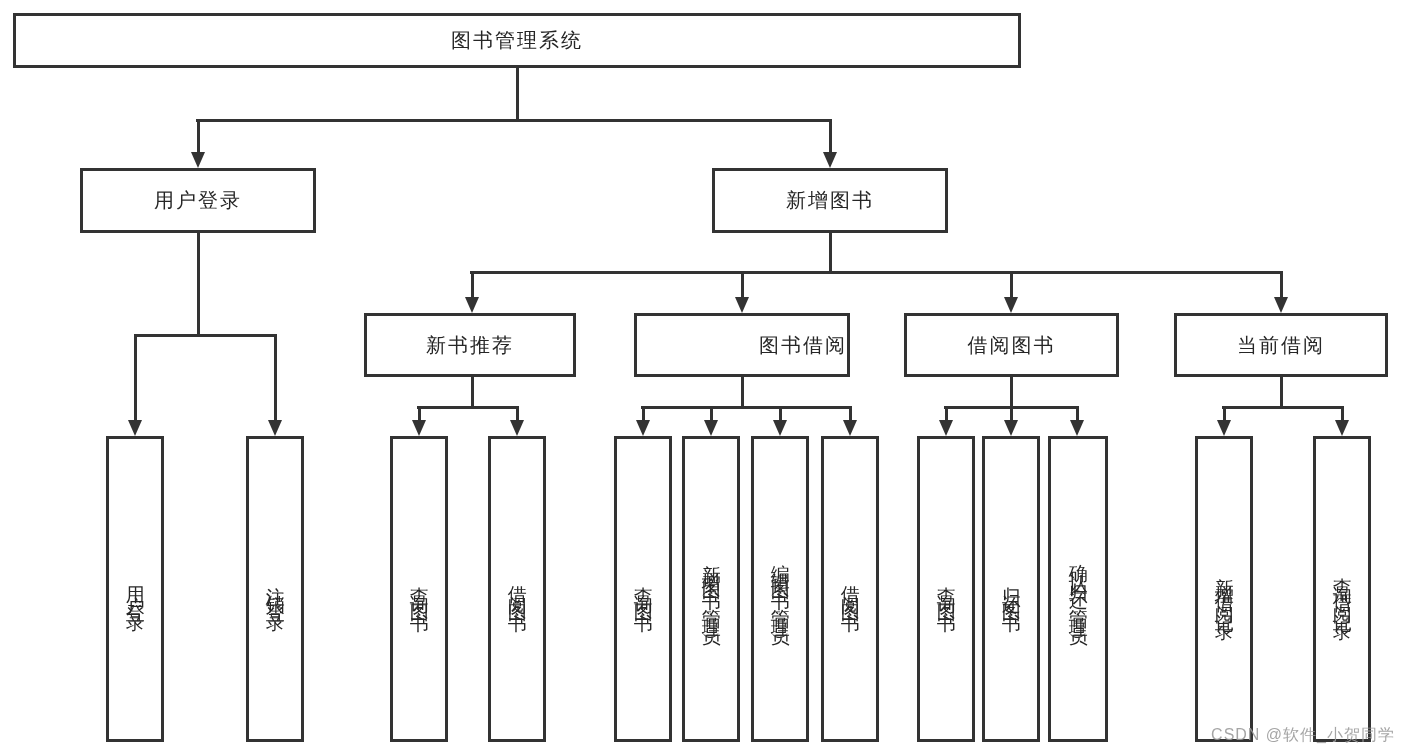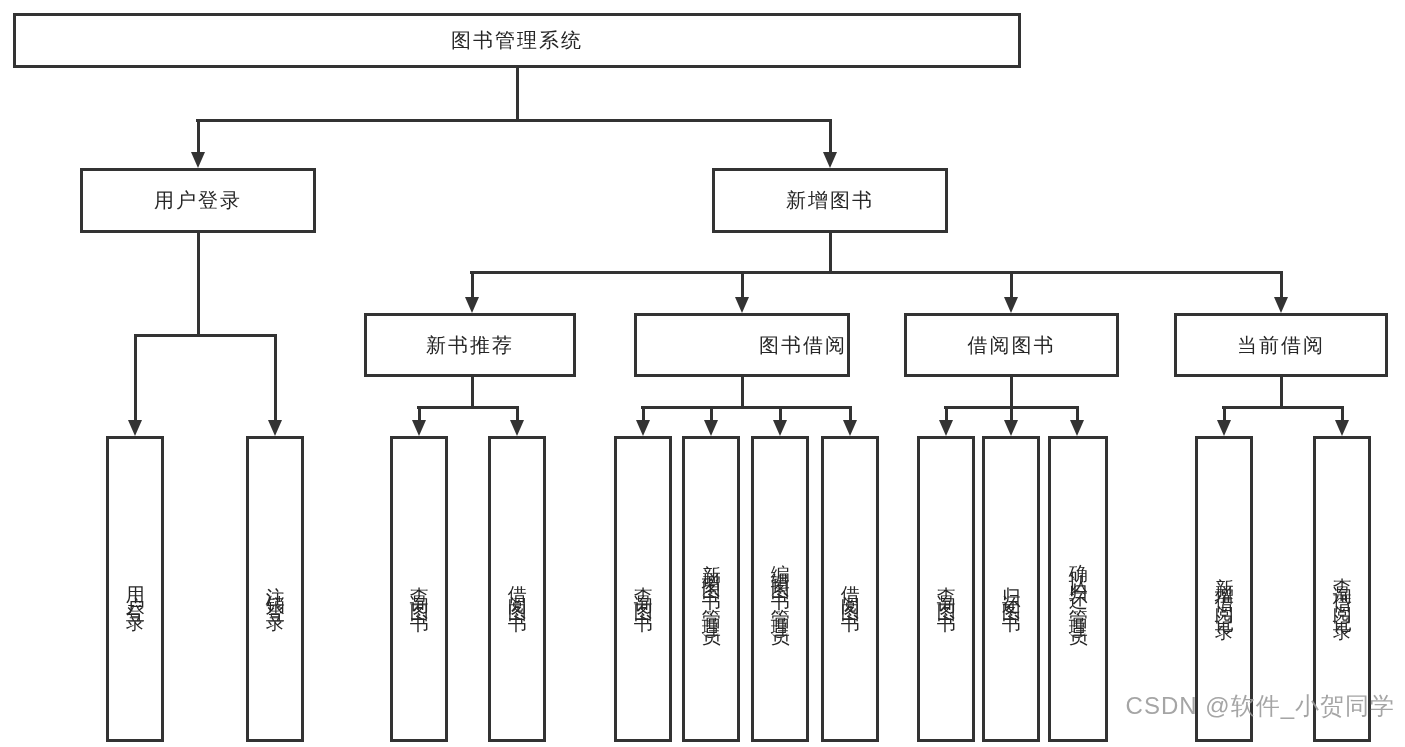--- a/index.html
+++ b/index.html
@@ -20,22 +20,22 @@
     font-size:19px; letter-spacing:9px; line-height:1.4; white-space:nowrap;
   }
   .vl { position:absolute; width:3px; background:#333333; }
   .hl { position:absolute; height:3px; background:#333333; }
   .ah {
     position:absolute; width:0; height:0;
     border-left:7px solid transparent; border-right:7px solid transparent;
     border-top:16px solid #333333;
   }
   .watermark {
-    position:absolute; right:10px; top:690px; z-index:5;
-    font-size:24px; letter-spacing:1px;
+    position:absolute; right:10px; top:725px; z-index:5;
+    font-size:16px; letter-spacing:1px;
     color:rgba(155,155,155,0.9); white-space:nowrap;
   }
 </style>
 </head>
 <body>
 
 <div class="canvas">
 
   <div class="box" style="left:13px; top:13px; width:1008px; height:55px;">
     <span class="lbl">图书管理系统</span>

